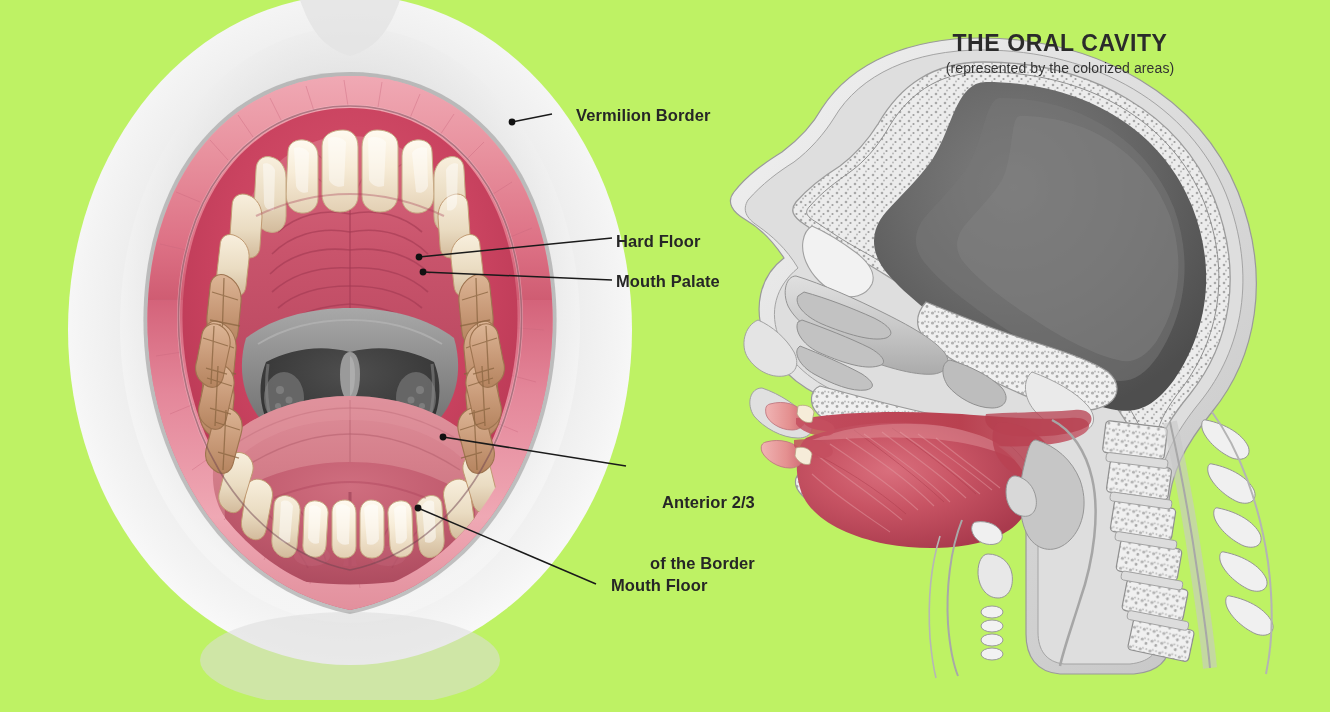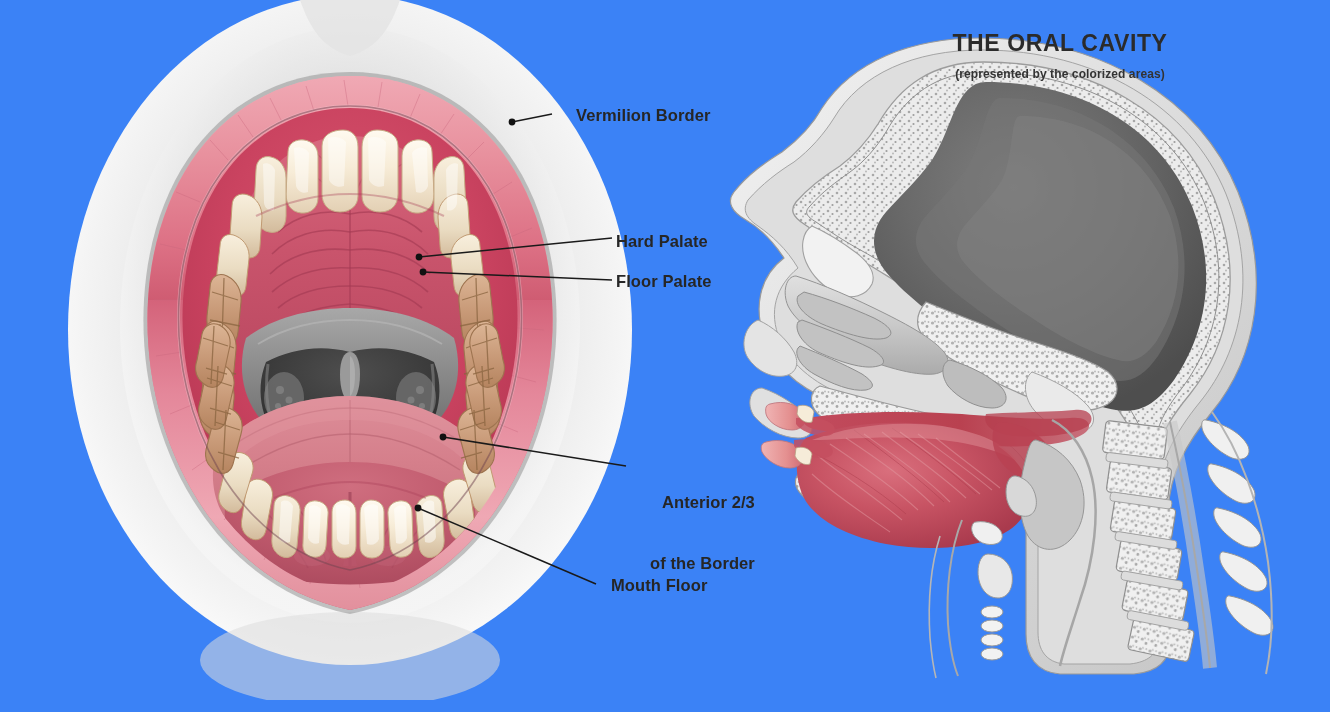--- a/index.html
+++ b/index.html
@@ -4,21 +4,21 @@
 <style>
   html, body {
     margin: 0;
     padding: 0;
     background: #ffffff;
   }
   #page {
     position: relative;
     width: 1330px;
     height: 712px;
-    background: #3b82f6;
+    background: #bef264;
     overflow: hidden;
     font-family: "Liberation Sans", sans-serif;
   }
   .panel { position: absolute; }
 
   
   #oral-view { left: 60px; top: 0px; width: 580px; height: 700px; }
 
   
   #sagittal-view { left: 700px; top: 20px; width: 620px; height: 660px; }
@@ -33,24 +33,24 @@
     line-height: 1.18;
   }
   #title-block .main-title {
     font-size: 23px;
     font-weight: bold;
     color: #2b2b2b;
     letter-spacing: 0.6px;
     font-family: "Liberation Sans", sans-serif;
   }
   #title-block .sub-title {
-    font-size: 12px;
-    font-weight: bold;
+    font-size: 14px;
+    font-weight: normal;
     color: #333333;
-    margin-top: 10px;
+    margin-top: 3px;
     letter-spacing: 0.1px;
     font-family: "Liberation Sans", sans-serif;
   }
 
   
   .callout {
     position: absolute;
     font-size: 16.5px;
     font-weight: bold;
     color: #262626;
@@ -608,21 +608,21 @@
     <g fill="#111111">
       <circle cx="512" cy="122" r="3.4"></circle>
       <circle cx="419" cy="257" r="3.4"></circle>
       <circle cx="423" cy="272" r="3.4"></circle>
       <circle cx="443" cy="437" r="3.4"></circle>
       <circle cx="418" cy="508" r="3.4"></circle>
     </g>
   </svg>
 
   <div class="callout" id="cal-vermilion">Vermilion Border</div>
-  <div class="callout" id="cal-hard">Hard Palate</div>
-  <div class="callout" id="cal-soft">Floor Palate</div>
+  <div class="callout" id="cal-hard">Hard Floor</div>
+  <div class="callout" id="cal-soft">Mouth Palate</div>
   <div class="callout" id="cal-anterior">
     <div>Anterior 2/3</div>
     <div>of the Border</div>
   </div>
   <div class="callout" id="cal-mouthfloor">Mouth Floor</div>
 
 </div>
 
 </body></html>

